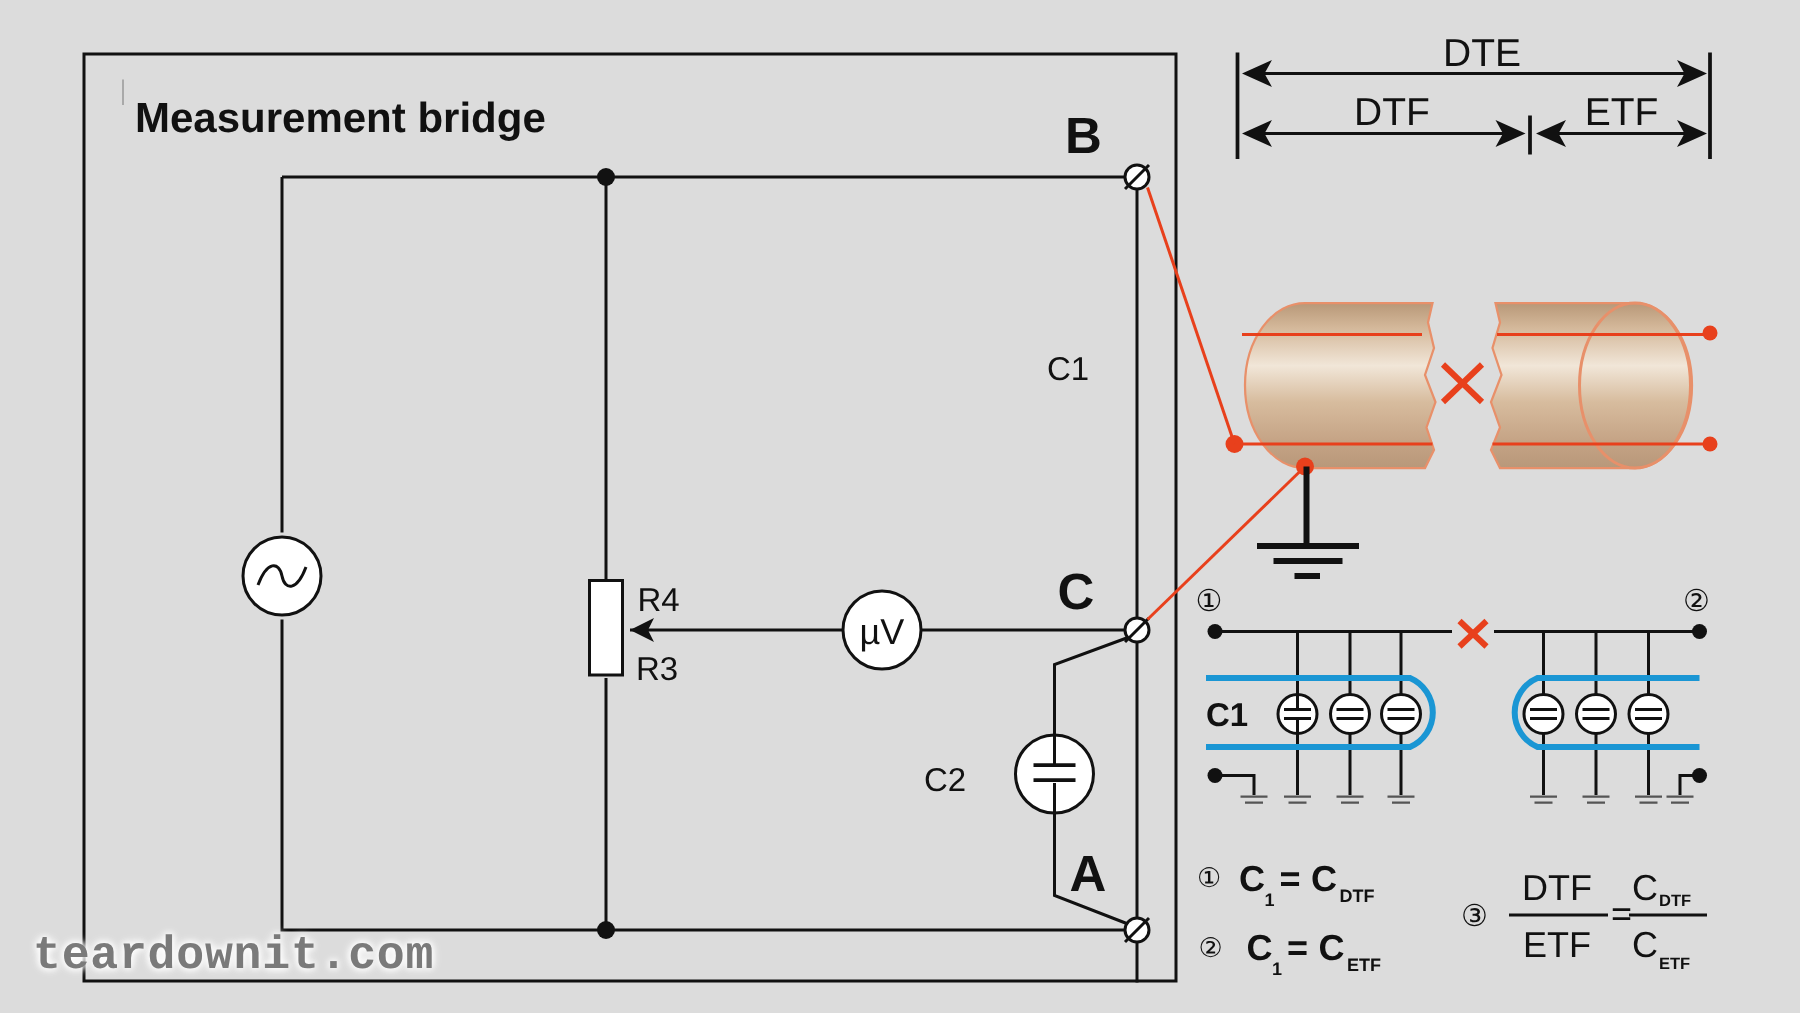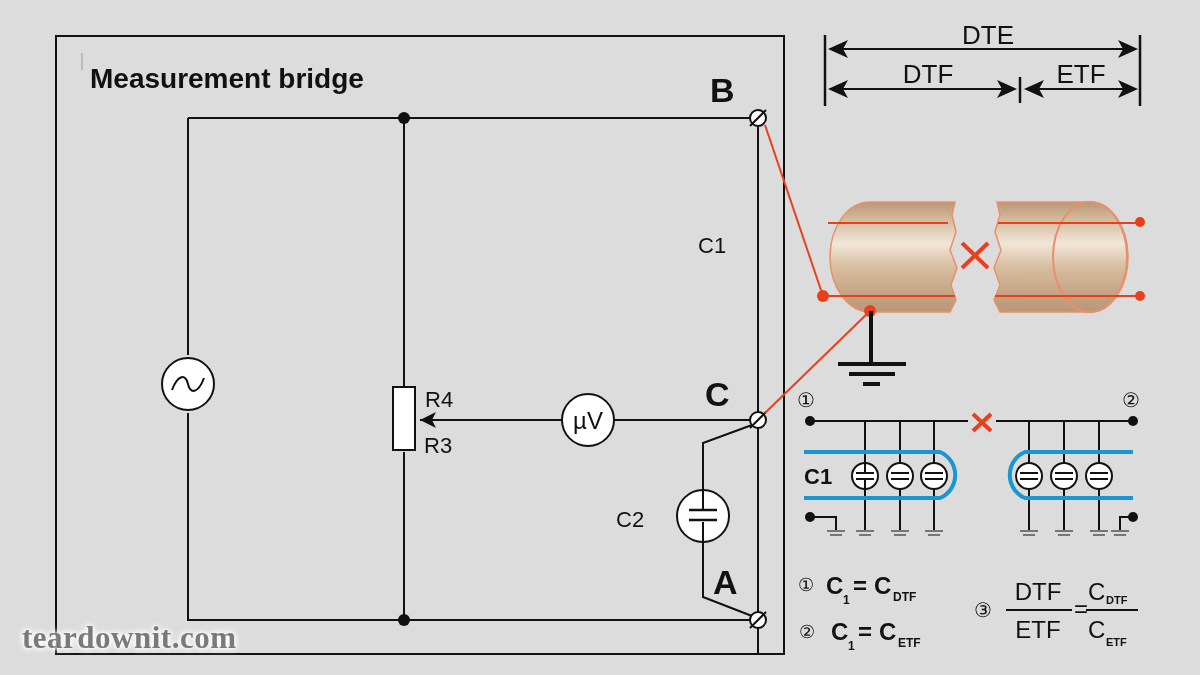--- a/index.html
+++ b/index.html
@@ -1,20 +1,20 @@
 <!DOCTYPE html>
 <html><head>
 <meta charset="utf-8">
 <style>
   html, body { margin:0; padding:0; }
   body { width:1200px; height:675px; background:#dcdcdc; overflow:hidden; position:relative; font-family:"Liberation Sans", sans-serif; }
   svg { position:absolute; left:0; top:0; }
   .lbl { font-family:"Liberation Sans", sans-serif; fill:#111; }
   .watermark { position:absolute; left:22px; top:620px; font-size:31px; font-weight:bold; color:#7a7a7a; letter-spacing:0.5px;
-    text-shadow: 0 0 4px #fff, 0 0 6px #fff, 0 0 8px #fff; font-family:Liberation Serif, serif; }
+    text-shadow: 0 0 4px #fff, 0 0 6px #fff, 0 0 8px #fff; font-family:Liberation Mono, monospace; }
 </style>
 </head>
 <body>
 
 <svg width="1200" height="675" viewBox="0 0 1200 675">
   <defs>
     <linearGradient id="cableGrad" x1="0" y1="0" x2="0" y2="1">
       <stop offset="0" stop-color="#b89878"></stop>
       <stop offset="0.15" stop-color="#d4b89a"></stop>
       <stop offset="0.38" stop-color="#f1e6d8"></stop>

